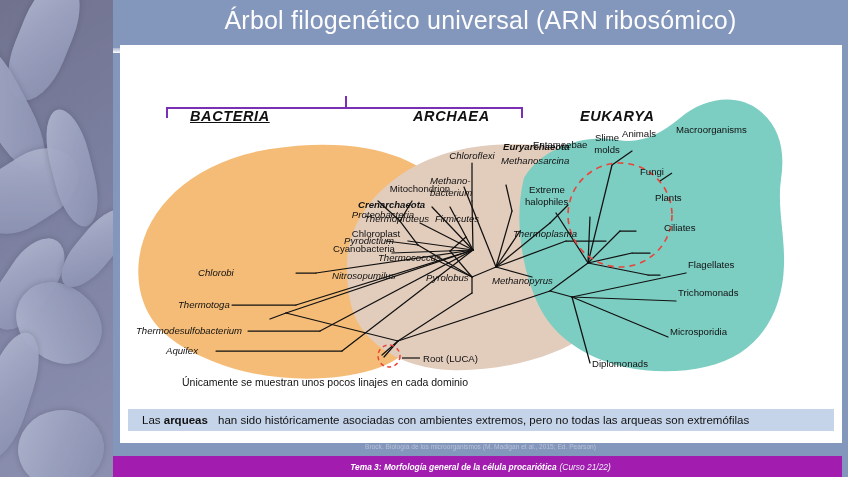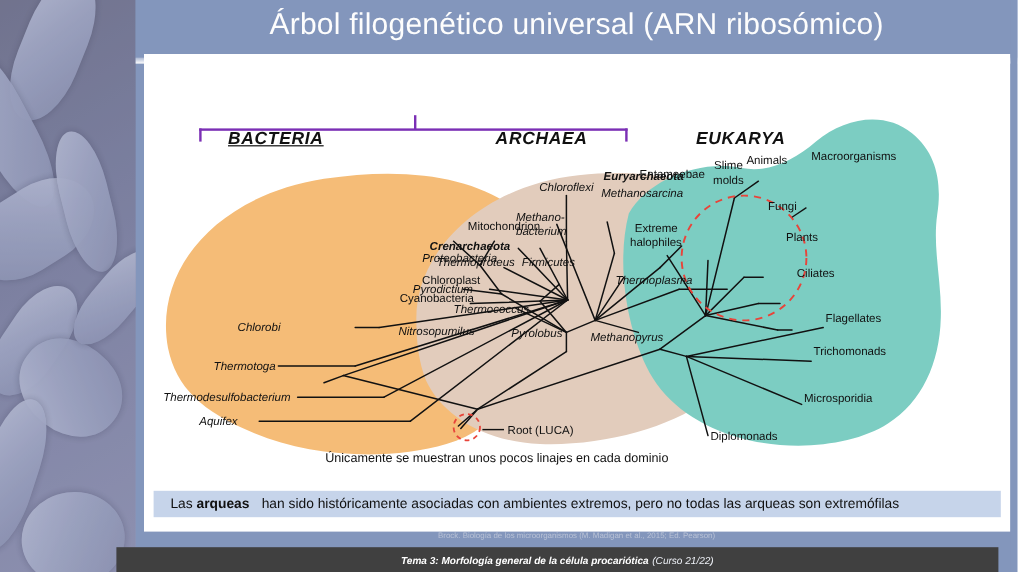--- a/index.html
+++ b/index.html
@@ -51,34 +51,34 @@
   .d-eukarya{left:580px;top:108px;}
 
   
   .tree{position:absolute;left:120px;top:45px;width:722px;height:398px;}
 
   .tx{font-family:"Liberation Sans",sans-serif;font-size:9.6px;fill:#111;}
   .tx-i{font-style:italic;}
   .tx-b{font-weight:bold;font-style:italic;}
 
   
-  .caption{position:absolute;left:204px;top:376px;width:420px;text-align:center;
+  .caption{position:absolute;left:182px;top:376px;width:420px;text-align:left;
            font-size:10.5px;color:#111;}
 
   
   .callout{position:absolute;left:128px;top:409px;width:706px;height:22px;
            background:#c6d4ea;display:flex;align-items:center;}
   .callout span{font-size:11.5px;color:#111;padding-left:7px;}
   .callout b{font-weight:bold;margin-top:27px;}
 
   
   .credit{position:absolute;left:113px;top:443px;width:735px;text-align:center;
           font-size:6.6px;color:#b9c2d6;}
-  .footbar{position:absolute;left:97px;top:456px;width:735px;height:21px;
-           background:#404040;display:flex;align-items:center;justify-content:center;}
+  .footbar{position:absolute;left:113px;top:456px;width:735px;height:21px;
+           background:#a21caf;display:flex;align-items:center;justify-content:center;}
   .footbar .f1{font-size:8.4px;font-weight:bold;font-style:italic;color:#fff;}
   .footbar .f2{font-size:8.4px;font-style:italic;color:#eef1f7;margin-left:3px;}
   .rightedge{position:absolute;right:0;top:0;width:6px;height:477px;background:#8396bc;}
 </style>
 </head>
 <body>
 
 <div class="slide">
 
   <div class="leftstrip">

